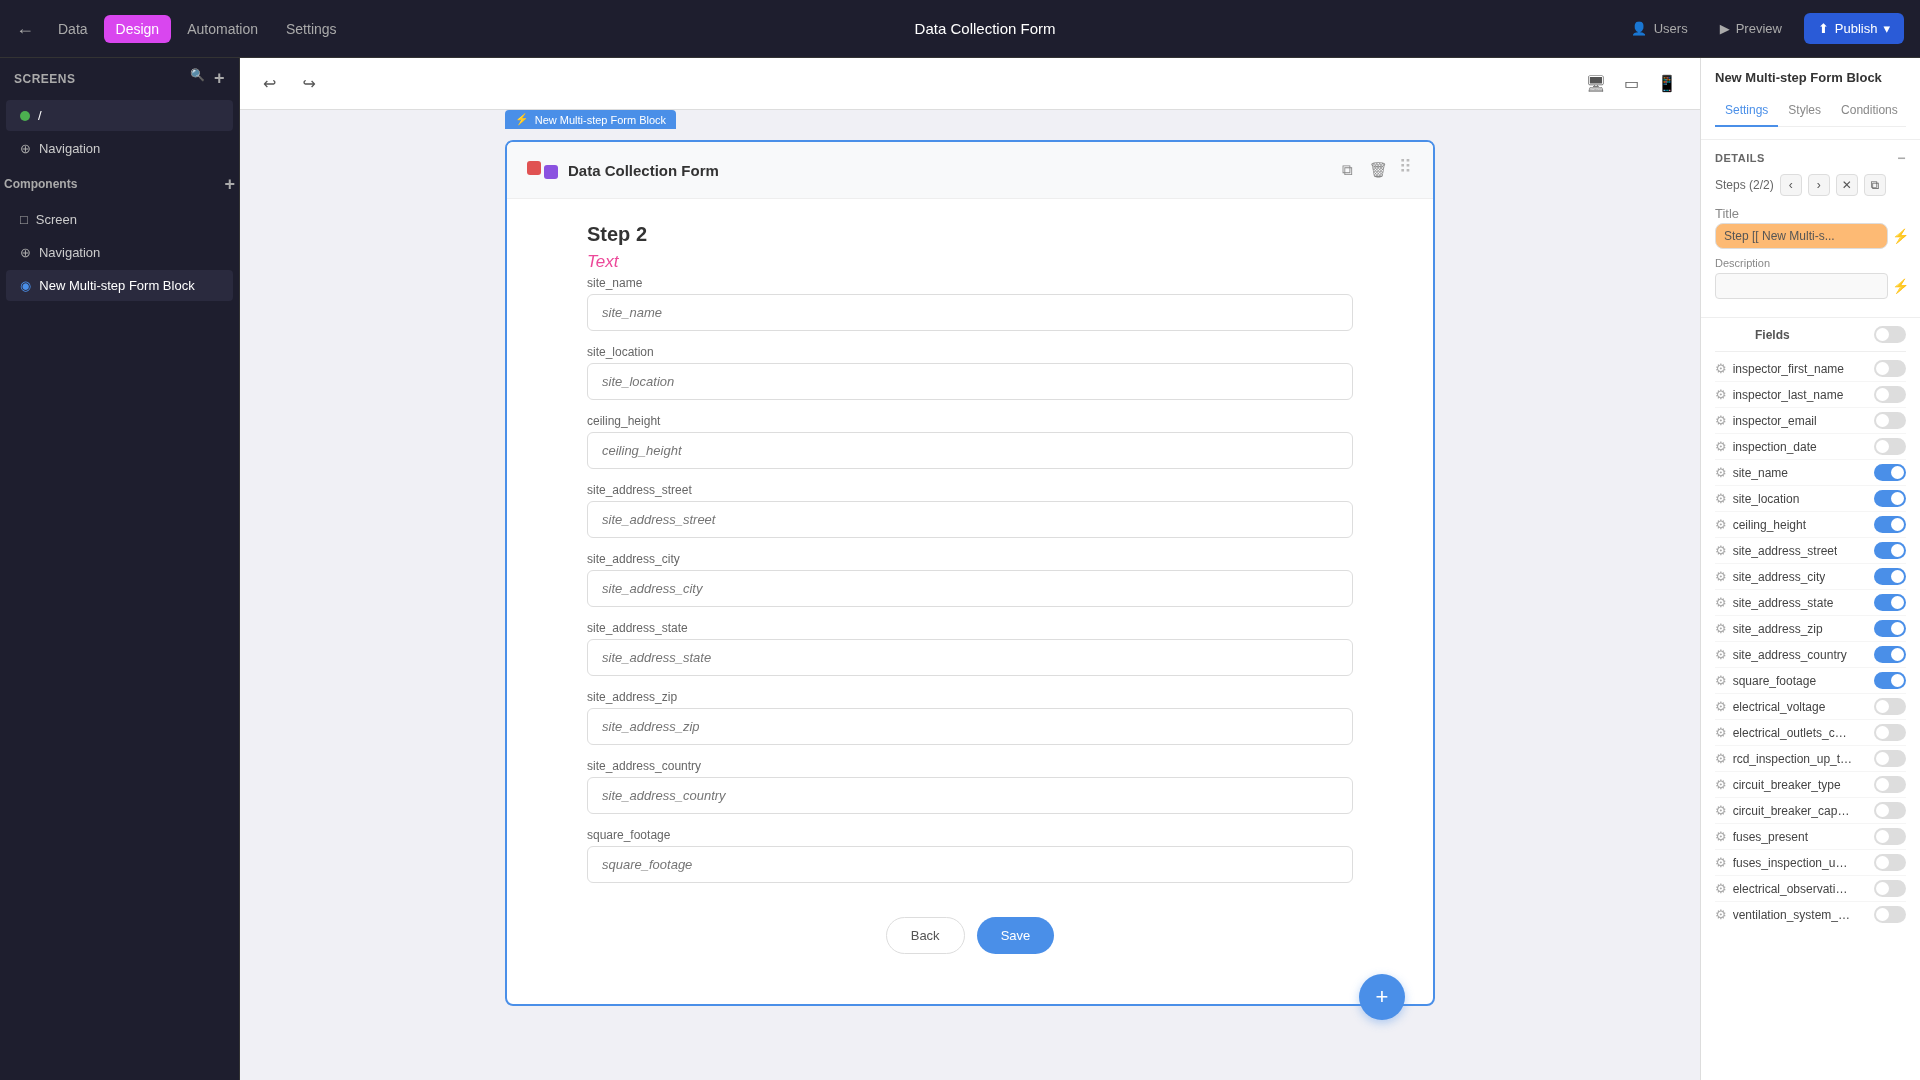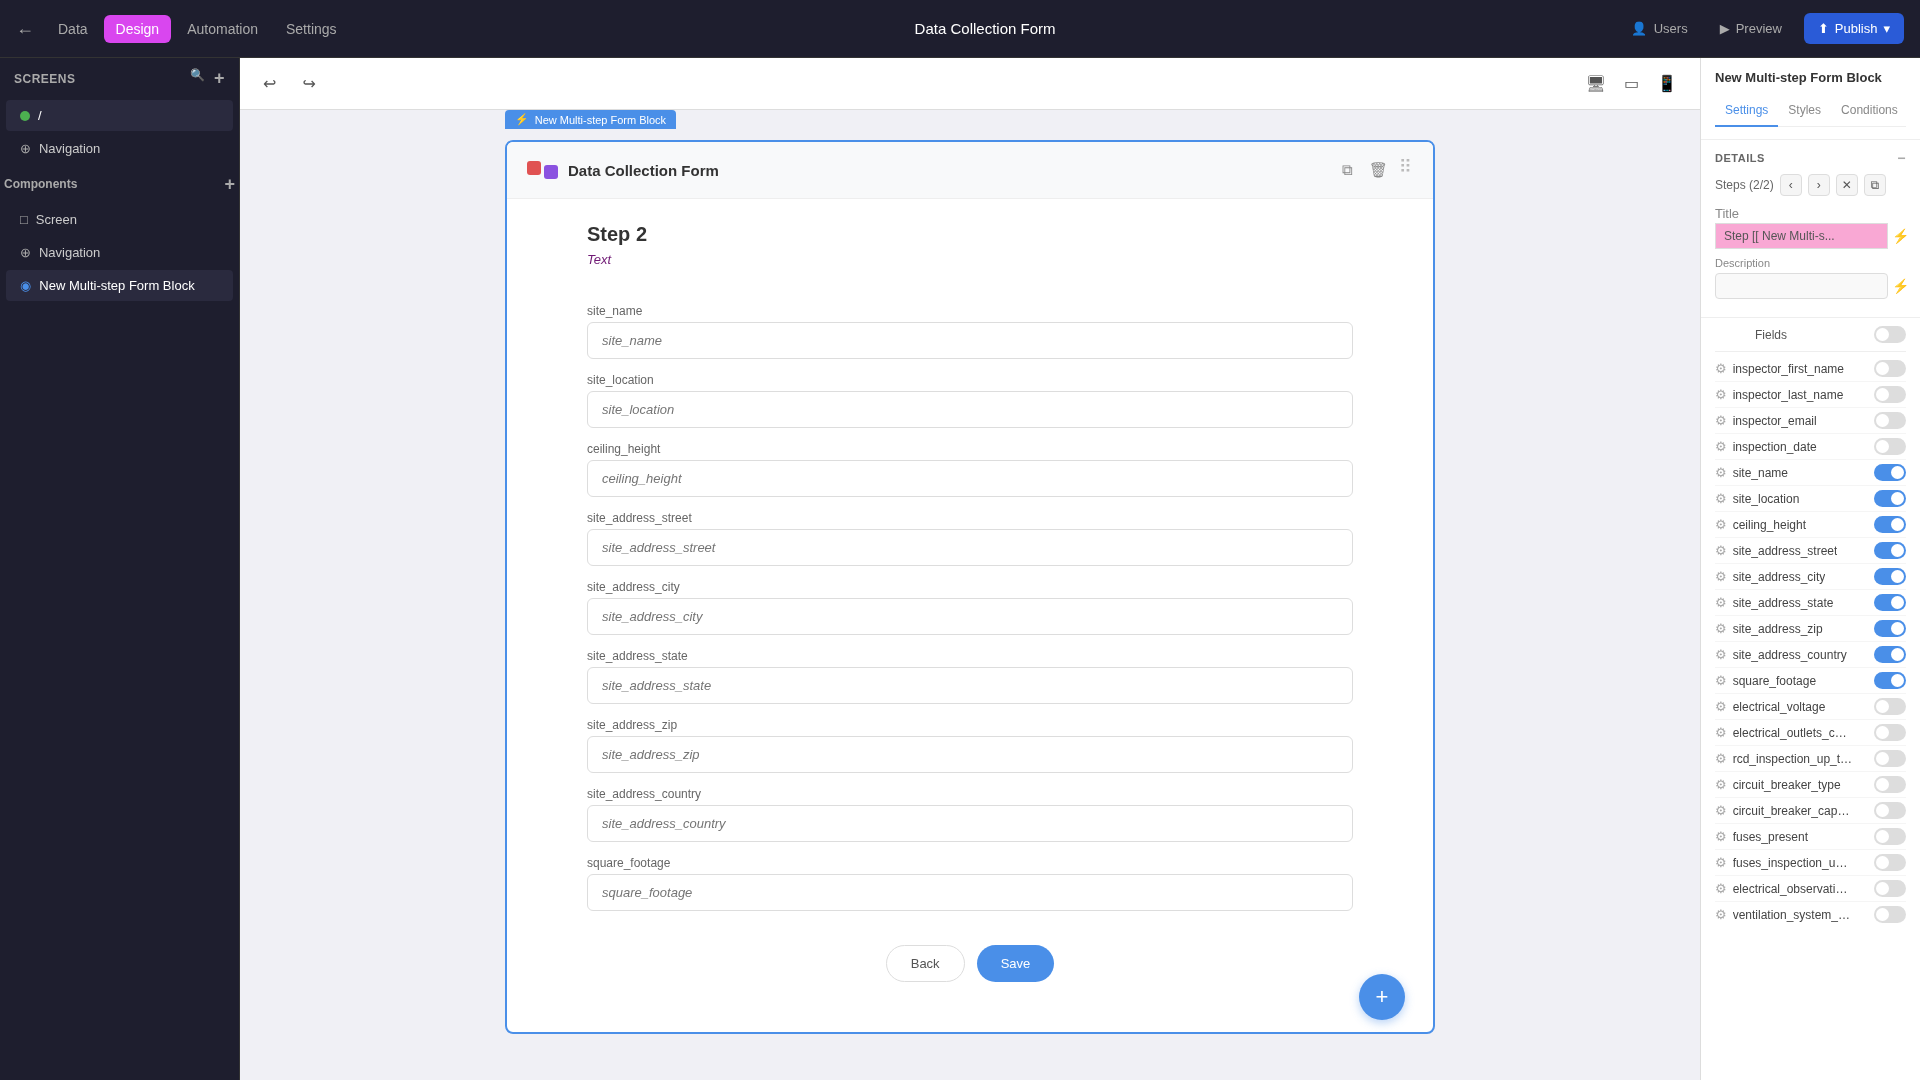--- a/index.html
+++ b/index.html
@@ -54,21 +54,21 @@
     .logo-icon { display: flex; gap: 3px; }
     .logo-sq1 { width: 14px; height: 14px; background: #e05252; border-radius: 3px; }
     .logo-sq2 { width: 14px; height: 14px; background: #8b52e0; border-radius: 3px; margin-top: 4px; }
     .form-title { font-size: 15px; font-weight: 600; color: #333; }
     .form-header-actions { display: flex; gap: 6px; }
     .form-header-btn { border: none; background: transparent; cursor: pointer; color: #888; padding: 5px; border-radius: 4px; font-size: 15px; }
     .drag-handle { color: #bbb; font-size: 18px; letter-spacing: 1px; }
 
     .form-body { padding: 24px 80px 30px; }
     .step-title { font-size: 20px; font-weight: 600; color: #333; margin-bottom: 6px; }
-    .step-text { color: #701a75; font-style: italic; font-size: 13px; margin-bottom: 37px; }
+    .step-text { color: #ec4899; font-style: italic; font-size: 17px; margin-bottom: 4px; }
 
     .field-group { margin-bottom: 14px; }
     .field-label { font-size: 12px; color: #666; margin-bottom: 4px; }
     .field-input { width: 100%; border: 1px solid #ddd; border-radius: 6px; padding: 10px 14px; font-size: 13px; color: #999; background: #fff; outline: none; font-style: italic; }
 
     .form-footer { display: flex; justify-content: center; gap: 12px; padding: 20px; }
     .back-btn-form { border: 1px solid #ddd; background: #fff; color: #555; padding: 10px 24px; border-radius: 20px; cursor: pointer; font-size: 13px; }
     .save-btn { border: none; background: #4a8fe8; color: #fff; padding: 10px 24px; border-radius: 20px; cursor: pointer; font-size: 13px; font-weight: 500; }
 
     .fab-btn { position: absolute; bottom: 30px; right: 30px; width: 46px; height: 46px; border-radius: 50%; background: #4a8fe8; color: #fff; display: flex; align-items: center; justify-content: center; font-size: 22px; cursor: pointer; box-shadow: 0 3px 10px rgba(74,143,232,0.4); }
@@ -98,29 +98,29 @@
 
     
     .toggle { position: relative; width: 32px; height: 17px; flex-shrink: 0; }
     .toggle-slider { position: absolute; inset: 0; border-radius: 17px; background: #ccc; cursor: pointer; }
     .toggle-slider::before { content: ''; position: absolute; width: 13px; height: 13px; left: 2px; bottom: 2px; border-radius: 50%; background: #fff; transition: transform 0.2s; }
     .toggle.on .toggle-slider { background: #4a8fe8; }
     .toggle.on .toggle-slider::before { transform: translateX(15px); }
     .toggle.off .toggle-slider { background: #ddd; }
 
     .title-input-row { display: flex; align-items: center; gap: 4px; margin-bottom: 8px; }
-    .title-input { border: 1px solid #ddd; border-radius: 0; padding: 5px 8px; font-size: 12px; flex: 1; color: #555; background: #f9a8d4; }
+    .title-input { border: 1px solid #ddd; border-radius: 8px; padding: 5px 8px; font-size: 12px; flex: 1; color: #555; background: #fdba74; }
     .lightning-btn { color: #f5a623; cursor: pointer; font-size: 14px; }
 
     .desc-input-row { display: flex; align-items: center; gap: 4px; margin-bottom: 8px; }
     .desc-input { border: 1px solid #ddd; border-radius: 4px; padding: 5px 8px; font-size: 12px; flex: 1; color: #555; background: #f9f9f9; }
 
     .fields-section { padding: 0 14px; overflow-y: auto; flex: 1; }
     .fields-header { display: flex; align-items: center; justify-content: space-between; padding: 8px 0; border-bottom: 1px solid #eee; margin-bottom: 4px; }
-    .fields-label { font-size: 12px; font-weight: 400; color: #555; padding-left: 40px; }
+    .fields-label { font-size: 12px; font-weight: 700; color: #555; padding-left: 40px; }
   </style>
 </head>
 <body>
 
 <nav class="top-nav">
   <span class="back-btn">←</span>
   <span class="nav-item">Data</span>
   <span class="nav-item active">Design</span>
   <span class="nav-item">Automation</span>
   <span class="nav-item">Settings</span>

